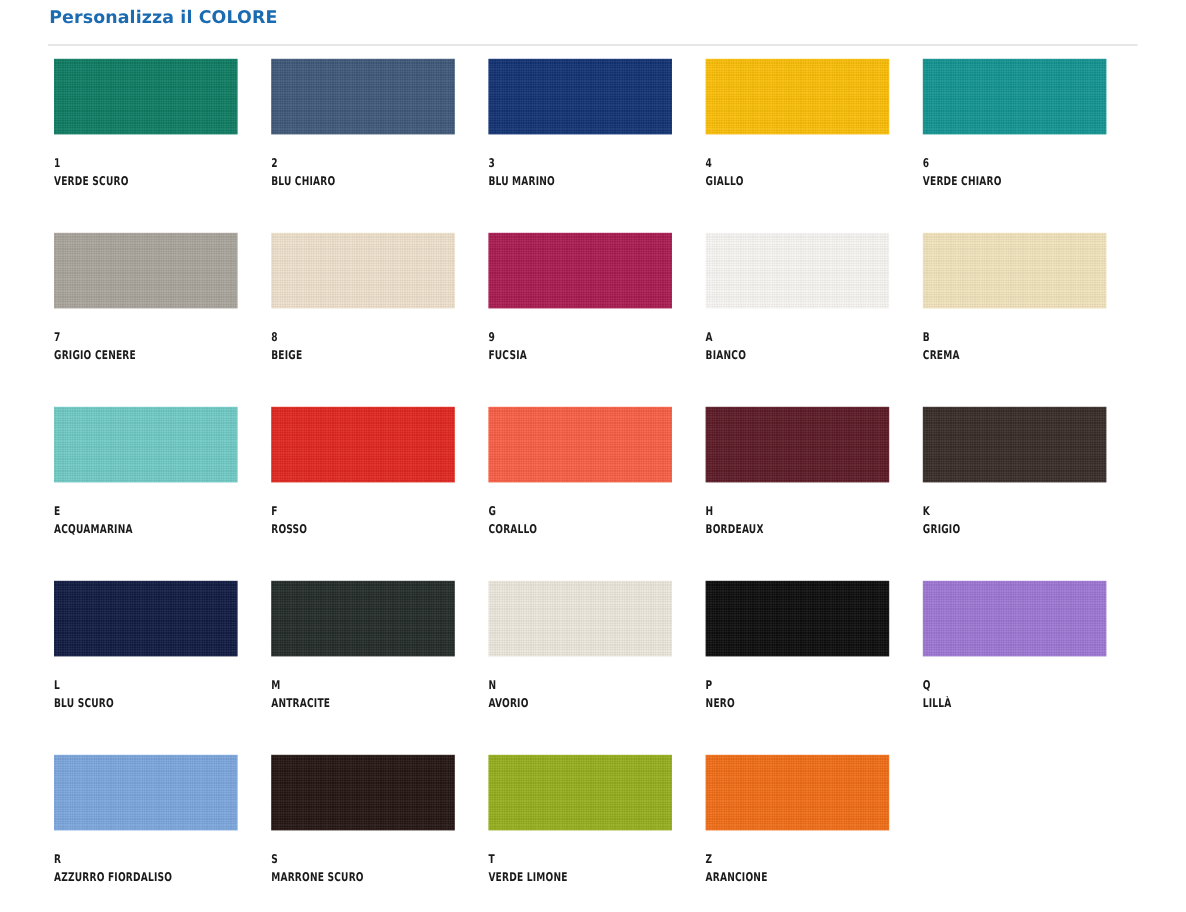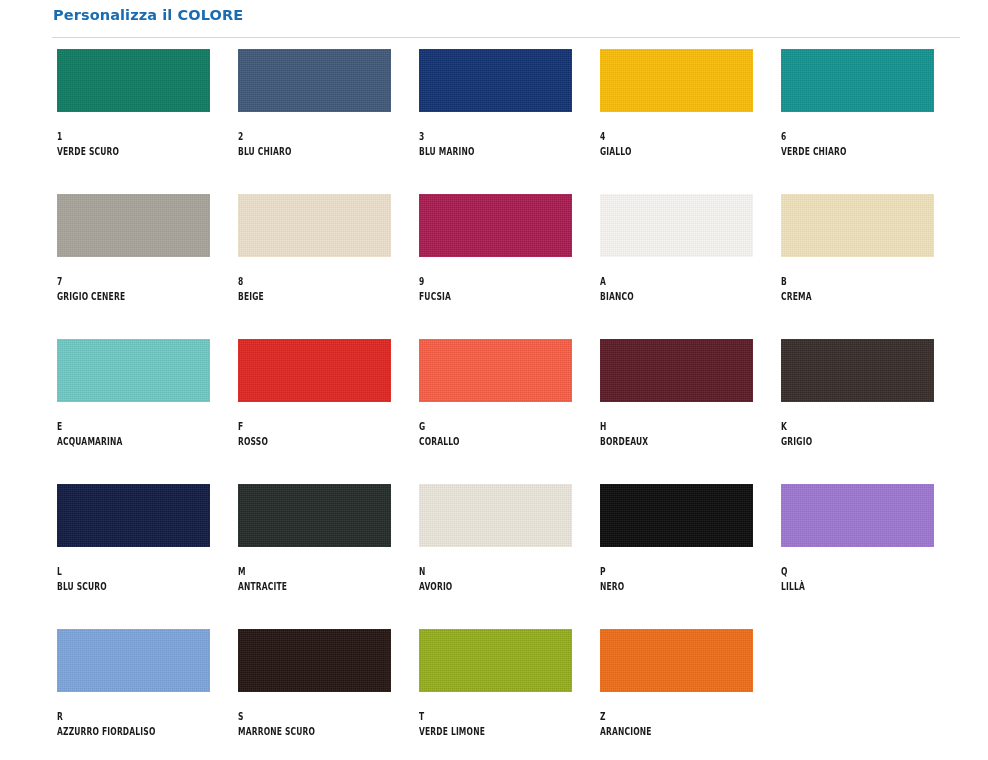--- a/index.html
+++ b/index.html
@@ -10,21 +10,21 @@
     background: #ffffff;
     font-family: "Liberation Sans", sans-serif;
     overflow: hidden;
   }
 
   .page {
     position: relative;
     width: 988px;
     height: 556px;
     background: #ffffff;
-    padding: 0 52px;
+    padding: 0 40px;
   }
 
   
   .page-header {
     padding-top: 5px;
   }
 
   .page-title {
     font-family: "DejaVu Sans", sans-serif;
     font-size: 14.5px;

